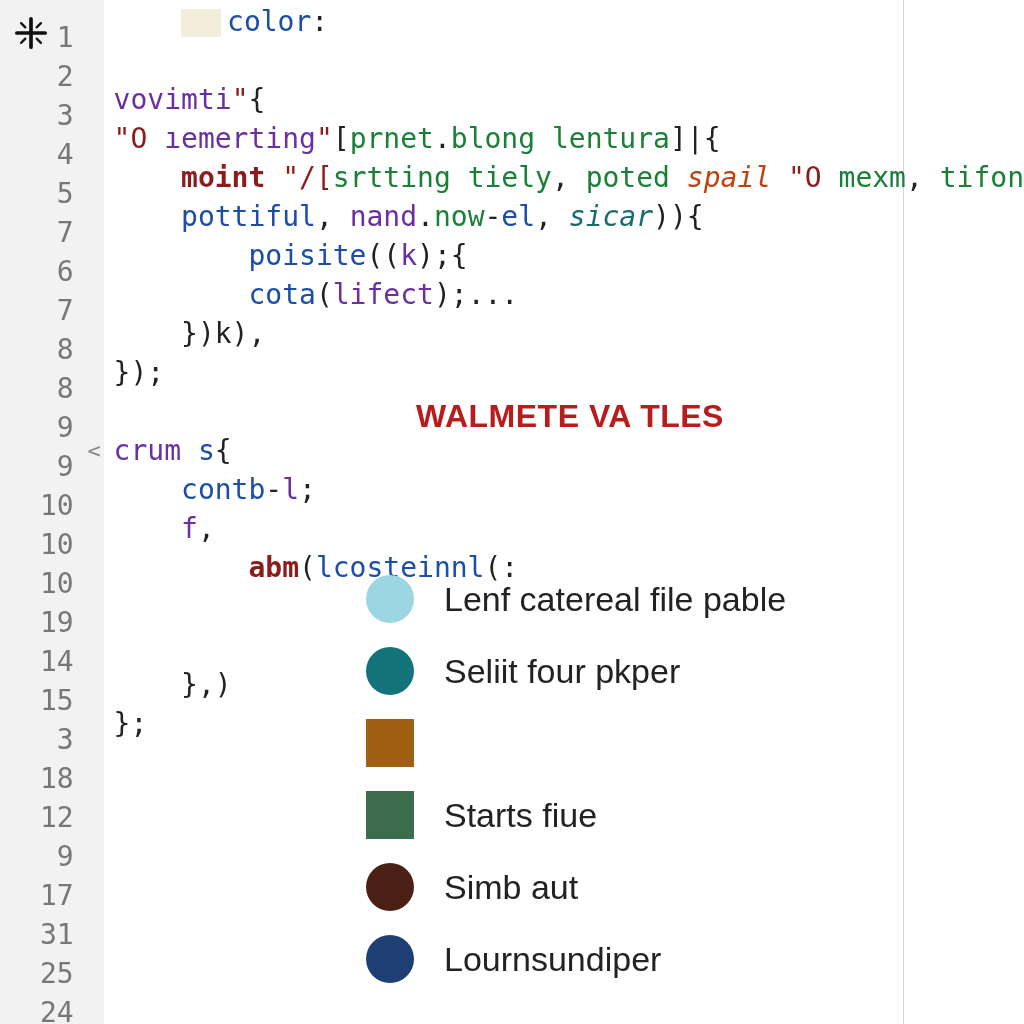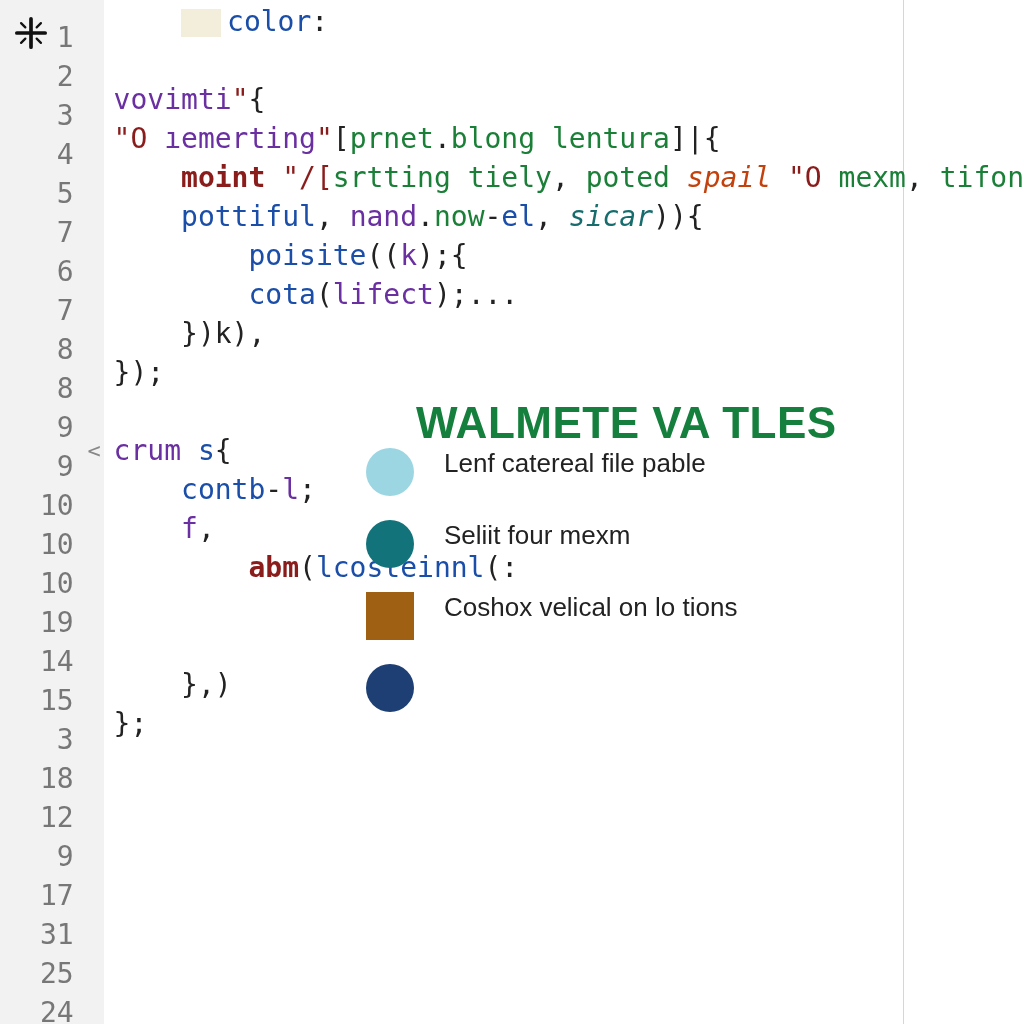--- a/index.html
+++ b/index.html
@@ -74,37 +74,39 @@
   .overlay {
     position: absolute;
     right: 38px;
     top: 398px;
     width: 640px;
     background: transparent;
     pointer-events: auto;
   }
   .overlay-title {
     font-family: -apple-system, Helvetica, Arial, sans-serif;
-    font-size: 44px;
+    font-size: 32px;
     font-weight: 700;
     letter-spacing: 0.5px;
-    color: #15803d;
+    color: #b91c1c;
+    margin-bottom: 140px;
     padding-left: 70px;
   }
   .legend {
     display: flex;
     flex-direction: column;
     gap: 24px;
     padding-left: 20px;
   }
   .legend-item {
     display: flex;
+    align-items: center;
     gap: 30px;
     font-family: -apple-system, Helvetica, Arial, sans-serif;
-    font-size: 26px;
+    font-size: 34px;
     color: #222;
   }
   .swatch {
     width: 48px;
     height: 48px;
     flex-shrink: 0;
   }
   .swatch.circle { border-radius: 50%; }
   .vert-rule {
     position: absolute;
@@ -162,24 +164,32 @@
 
   <div class="overlay">
     <div class="overlay-title">WALMETE VA TLES</div>
     <div class="legend" id="legend">
         <div class="legend-item">
           <span class="swatch circle" style="background: rgb(156, 214, 227);"></span>
           <span>Lenf catereal file pable</span>
         </div>
         <div class="legend-item">
           <span class="swatch circle" style="background: rgb(18, 115, 122);"></span>
-          <span>Seliit four mexm</span>
+          <span>Seliit four pkper</span>
         </div>
         <div class="legend-item">
           <span class="swatch" style="background: rgb(160, 96, 20);"></span>
-          <span>Coshox velical on lo tions</span>
+        </div>
+        <div class="legend-item">
+          <span class="swatch" style="background: rgb(61, 107, 78);"></span>
+          <span>Starts fiue</span>
+        </div>
+        <div class="legend-item">
+          <span class="swatch circle" style="background: rgb(74, 31, 20);"></span>
+          <span>Simb aut</span>
         </div>
         <div class="legend-item">
           <span class="swatch circle" style="background: rgb(29, 63, 115);"></span>
+          <span>Lournsundiper</span>
         </div>
       </div>
   </div>
 </div>
 
 </body></html>

